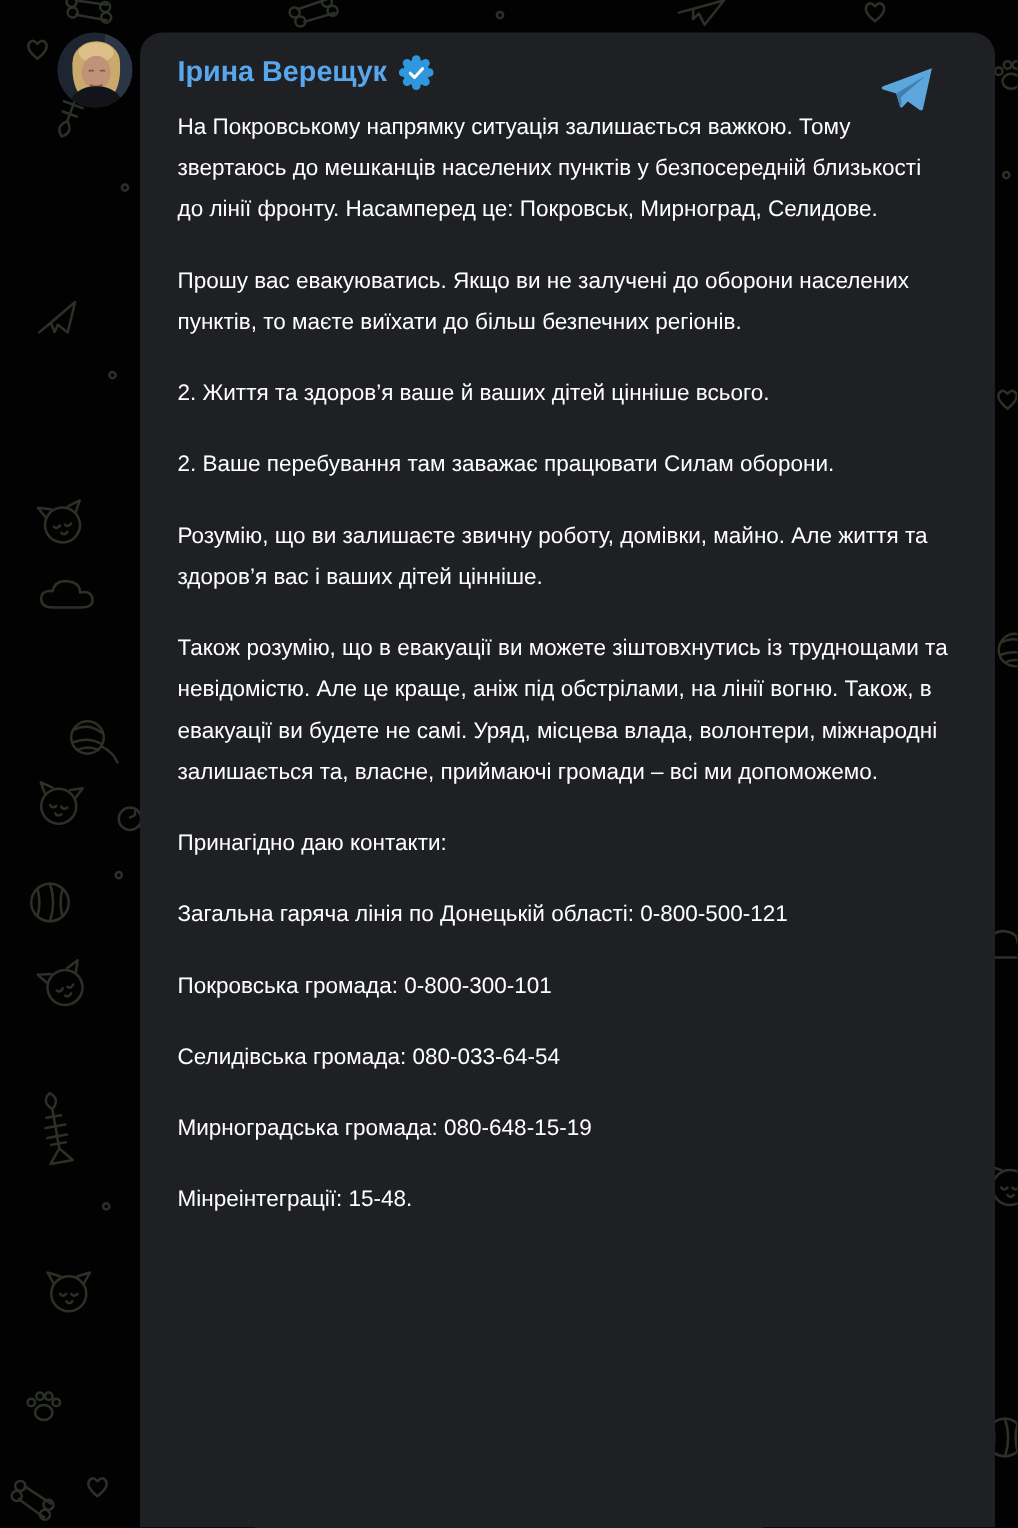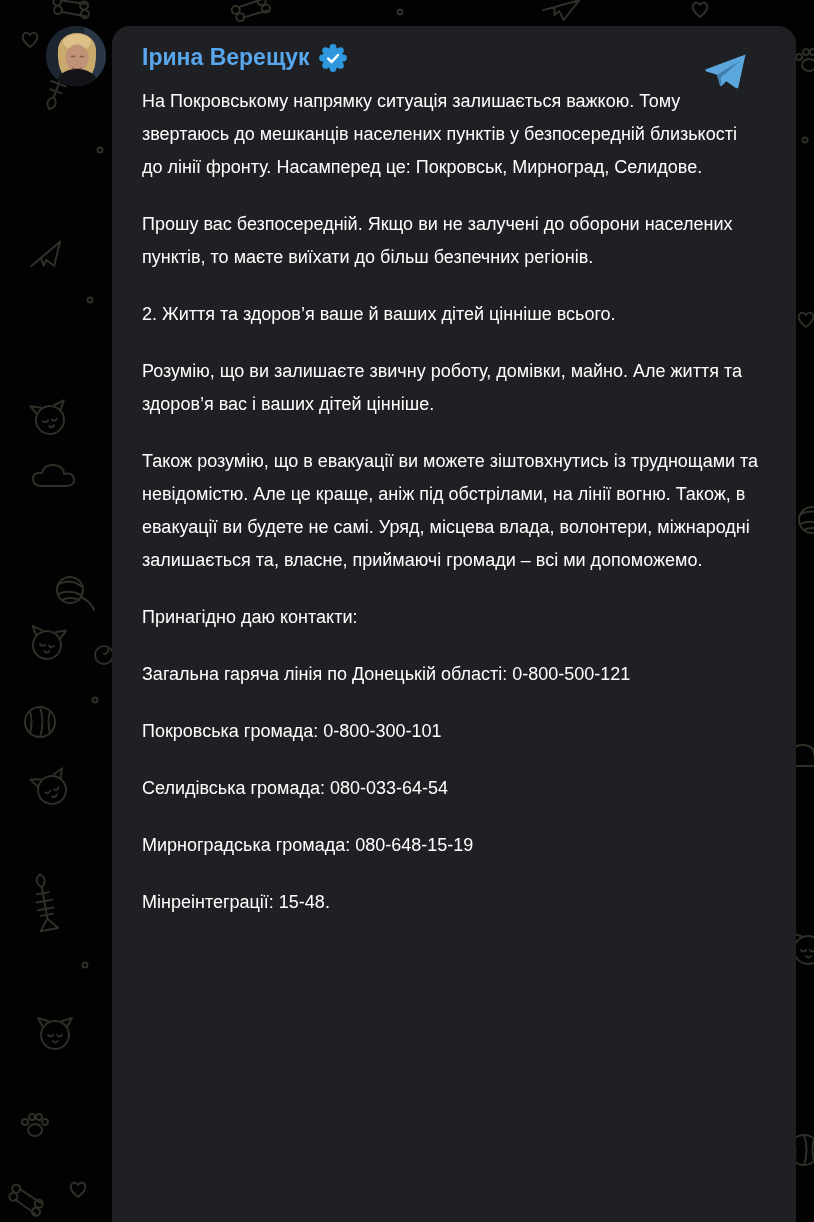--- a/index.html
+++ b/index.html
@@ -164,24 +164,25 @@
                 C1.3,18.2 1,16.7 2,16.2 Z"></path>
           <path fill="#3f7eae" d="M13,21.7 L36.5,7.5 L16.6,24.7 L17.3,30.2 L16,32.2 Z"></path>
         </svg>
       </span>
     </div>
 
     <div class="msg">
 
         <p>На Покровському напрямку ситуація залишається важкою. Тому звертаюсь до мешканців населених пунктів у безпосередній близькості до лінії фронту. Насамперед це: Покровськ, Мирноград, Селидове.</p>
 
-        <p>Прошу вас безпосередній. Якщо ви не залучені до оборони населених пунктів, то маєте виїхати до більш безпечних регіонів.</p>
+        <p>Прошу вас евакуюватись. Якщо ви не залучені до оборони населених пунктів, то маєте виїхати до більш безпечних регіонів.</p>
 
         <p>2. Життя та здоров’я ваше й ваших дітей цінніше всього.</p>
 
+        <p>2. Ваше перебування там заважає працювати Силам оборони.</p>
 
         <p>Розумію, що ви залишаєте звичну роботу, домівки, майно. Але життя та здоров’я вас і ваших дітей цінніше.</p>
 
         <p>Також розумію, що в евакуації ви можете зіштовхнутись із труднощами та невідомістю. Але це краще, аніж під обстрілами, на лінії вогню. Також, в евакуації ви будете не самі. Уряд, місцева влада, волонтери, міжнародні залишається та, власне, приймаючі громади – всі ми допоможемо.</p>
 
         <p>Принагідно даю контакти:</p>
 
         <p>Загальна гаряча лінія по Донецькій області: 0-800-500-121</p>
 
         <p>Покровська громада: 0-800-300-101</p>

